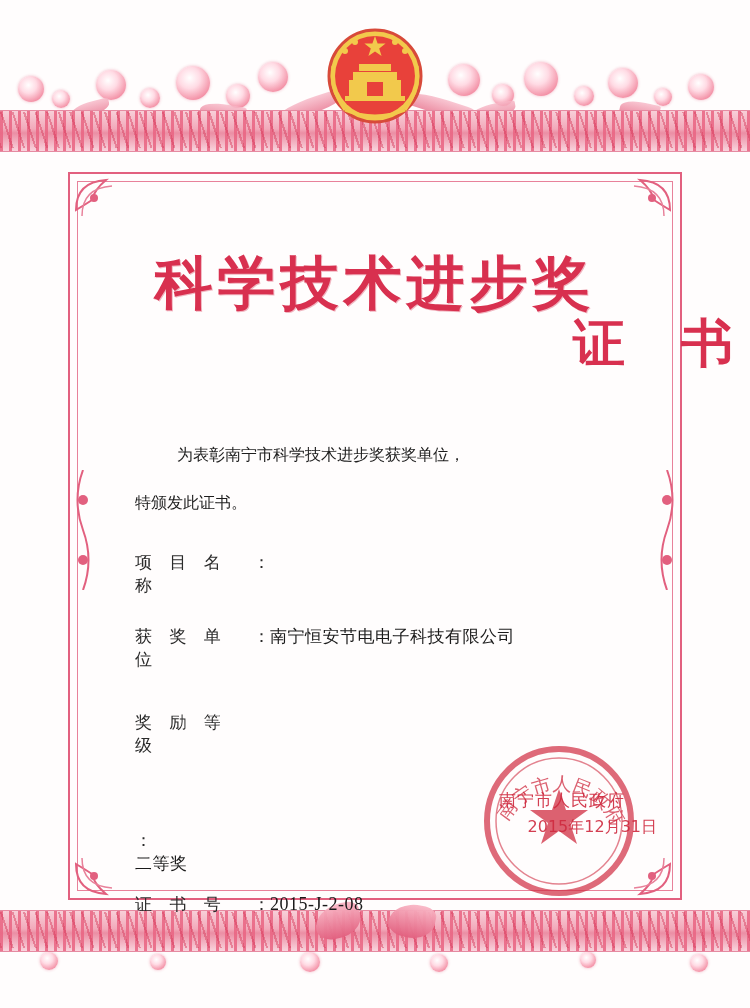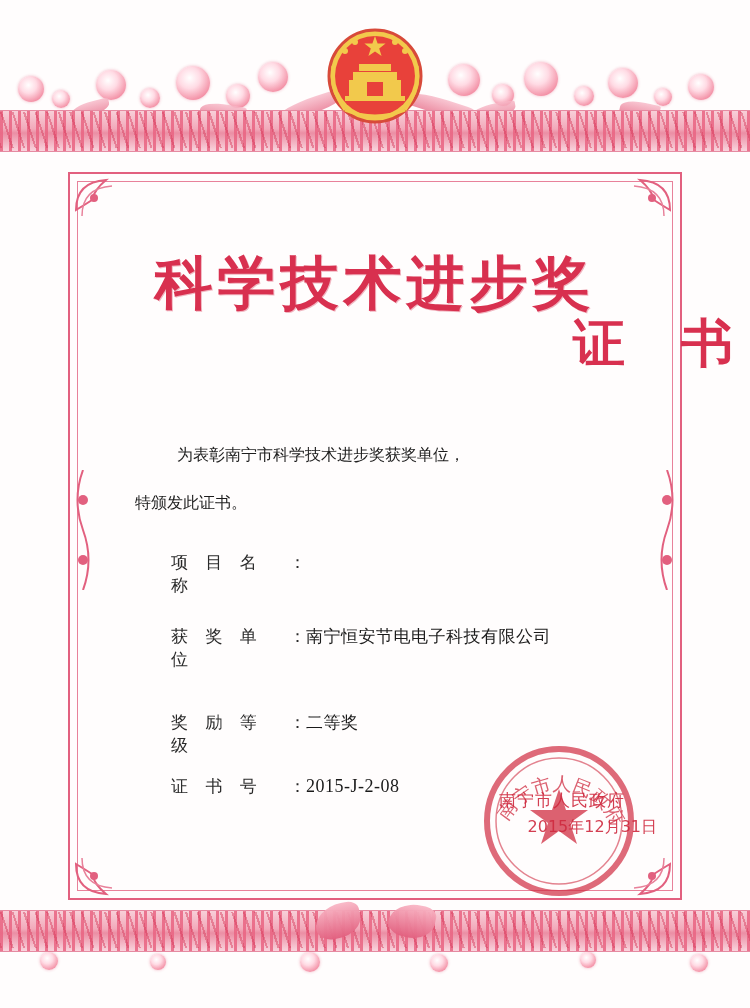--- a/index.html
+++ b/index.html
@@ -213,40 +213,39 @@
     position: absolute;
     top: 370px;
     left: 58px;
     width: 500px;
   }
   .field-row {
     display: flex;
     align-items: baseline;
     margin-bottom: 28px;
     font-family: "DejaVu Sans", sans-serif;
-    margin-left: 36px;
   }
   .field-label {
     width: 118px;
     flex: 0 0 118px;
     font-size: 17px;
     color: #2a2a2a;
     letter-spacing: 6px;
   }
   .field-colon {
     flex: 0 0 12px;
     font-size: 17px;
     color: #2a2a2a;
   }
   .field-value {
     font-size: 17px;
     color: #1a1a1a;
     letter-spacing: 0.5px;
   }
-  .field-row.grade { margin-top: 40px; margin-bottom: 18px; }
+  .field-row.grade { margin-top: 40px; margin-bottom: 18px; flex-direction: column; }
   .field-row.number .field-value {
     font-family: "Liberation Serif", serif;
     font-size: 18px;
     letter-spacing: 0.5px;
     text-align: center;
   }
 
   
   .seal {
     position: absolute;

